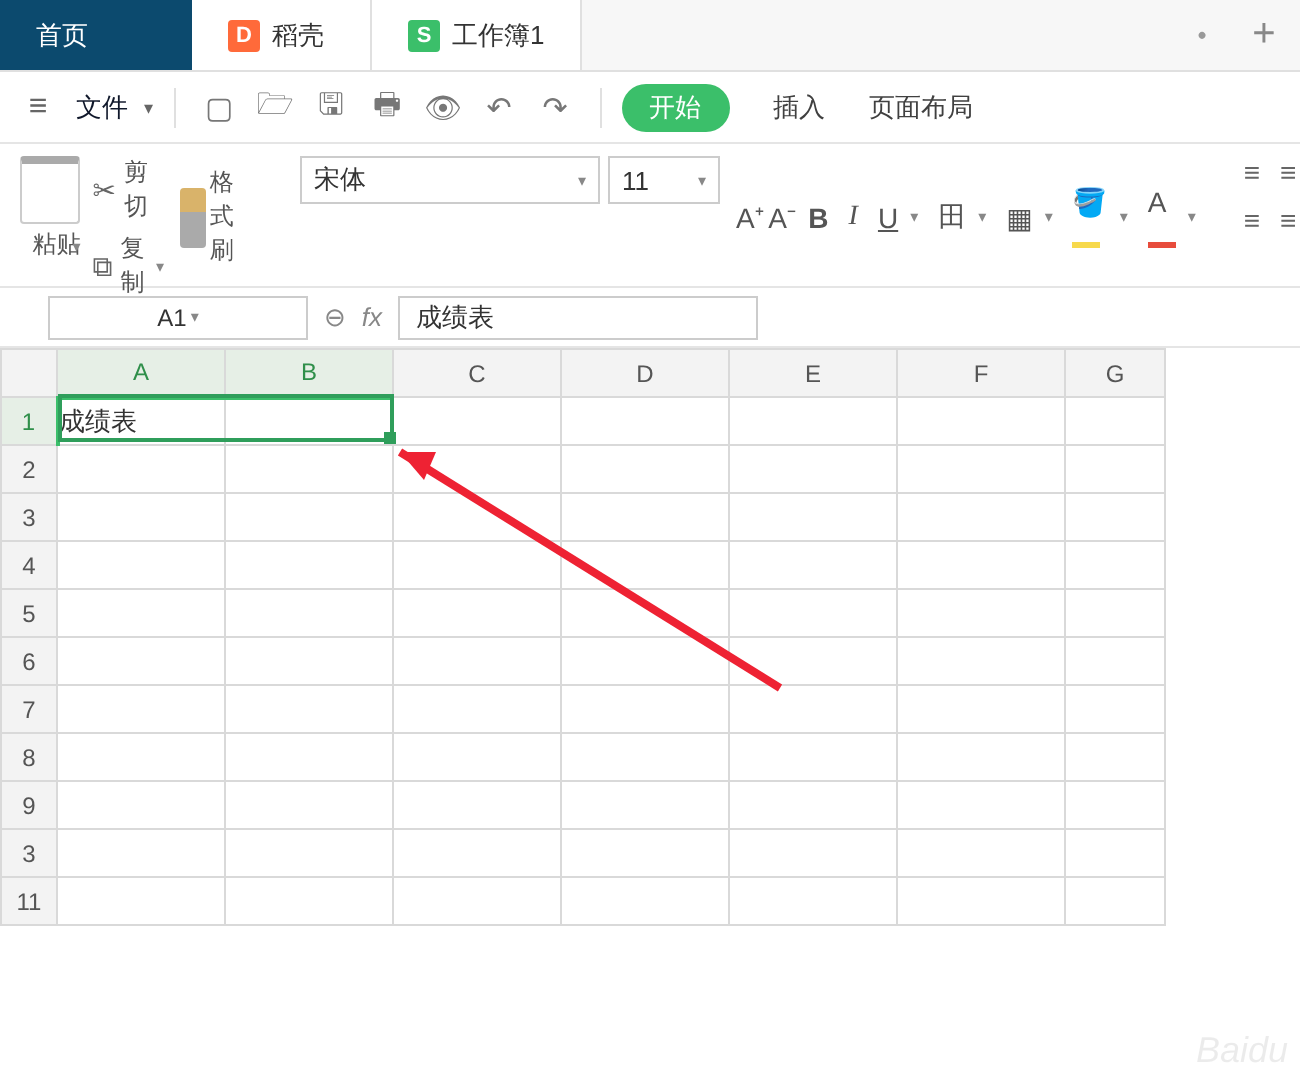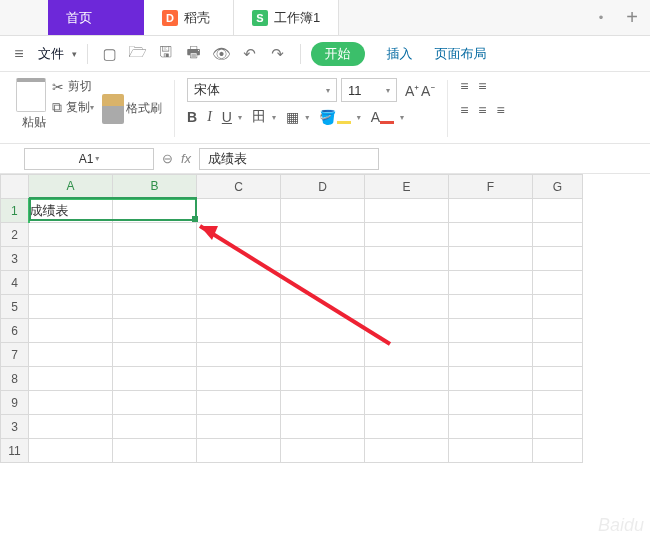--- a/index.html
+++ b/index.html
@@ -1,51 +1,51 @@
 <!DOCTYPE html>
 <html><head>
 <meta charset="utf-8">
 <style>
 * { box-sizing: border-box; margin: 0; padding: 0; font-family: "Microsoft YaHei", sans-serif; }
 body { width: 650px; height: 542px; overflow: hidden; background: #fff; font-size: 13px; color: #333; }
 
 
 .tabs { display: flex; height: 36px; background: #f7f7f7; border-bottom: 1px solid #e0e0e0; align-items: stretch; }
 .tab { display: flex; align-items: center; gap: 6px; padding: 0 18px; cursor: pointer; }
-.tab-home { background: #6d28d9; color: #fff; min-width: 96px; margin-left: 48px; }
+.tab-home { background: #0c4a6e; color: #fff; min-width: 96px; }
 .tab-doc, .tab-wb { background: #fff; border-right: 1px solid #e0e0e0; min-width: 90px; }
 .tab-ico { width: 16px; height: 16px; display: flex; align-items: center; justify-content: center; font-size: 11px; font-weight: bold; border-radius: 2px; color: #fff; }
 .ico-doc { background: #ff6a3a; }
 .ico-wb { background: #3bbf6a; }
 .tab-spacer { flex: 1; }
 .tab-dot { width: 26px; display:flex;align-items:center;justify-content:center;color:#999; }
 .tab-plus { width: 36px; display: flex; align-items: center; justify-content: center; font-size: 20px; color: #888; }
 
 
 .menubar { display: flex; align-items: center; height: 36px; padding: 0 8px; gap: 4px; border-bottom: 1px solid #e5e5e5; }
 .hamburger { width: 22px; text-align:center; font-size: 16px; color: #666; }
 .file-lbl { color: #0f172a; margin: 0 4px; }
 .caret { font-size: 9px; color: #666; }
 .vsep { width: 1px; height: 20px; background: #e0e0e0; margin: 0 6px; }
 .mb-ico { width: 24px; height: 24px; display:flex;align-items:center;justify-content:center; color:#777; font-size:15px; }
 .start-btn { background: #3bbf6a; color: #fff; padding: 3px 14px; border-radius: 12px; font-size: 13px; }
-.menu-link { margin-left: 18px; color: #0369a1; }
+.menu-link { margin-left: 18px; color: #404040; }
 
 
 .ribbon { display: flex; align-items: stretch; height: 72px; border-bottom: 1px solid #e5e5e5; padding: 6px 8px 4px 8px; gap: 8px; }
 .ribbon .vsep2 { width: 1px; background: #e8e8e8; margin: 2px 4px; }
 .paste-grp { display:flex; gap:6px; }
 .paste-main { width: 38px; display:flex;flex-direction:column;align-items:flex-end;gap:2px; font-size:12px; color:#555;}
 .clip-ico { width:30px;height:34px;border:1px solid #ccc;border-top:4px solid #aaa;border-radius:2px; }
 .cut-copy { display:flex;flex-direction:column; gap:4px; font-size:12px;color:#555; }
 .cut-copy div { display:flex;align-items:center;gap:4px;}
 .scissors, .copy-i { font-size:14px; color:#666;}
 .fmt-painter { display:flex;flex-direction:row;align-items:center; font-size:12px;color:#555;gap:2px;}
 .brush { width:22px;height:30px;background:linear-gradient(#d9b36a,#d9b36a 40%,#aaa 40%,#aaa); border-radius:2px;}
-.font-grp { display:flex;flex-direction:column; gap:6px; }
+.font-grp { display:flex;flex-direction:row; gap:6px; }
 .font-row1 { display:flex; gap:4px; }
 .font-name { width:150px; height:24px; border:1px solid #ccc; padding:2px 6px; font-size:13px; display:flex;align-items:center;justify-content:space-between;}
 .font-size { width:56px; height:24px; border:1px solid #ccc; padding:2px 6px; font-size:13px; display:flex;align-items:center;justify-content:space-between;}
 .aa { display:flex;align-items:center;font-size:14px; color:#555; margin-left:4px; gap:2px;}
 .font-row2 { display:flex; gap:10px; align-items:center; font-size:14px; color:#555;}
 .font-row2 .b { font-weight:bold; } .font-row2 .i { font-style:italic; font-family:serif;} .font-row2 .u{ text-decoration:underline;}
 .mini-caret{font-size:8px;color:#888;margin-left:-4px;}
 .swatch{display:inline-block;width:14px;height:3px;vertical-align:-2px;}
 .swatch.y{background:#f7d94c;} .swatch.r{background:#e74c3c;}
 .align-grp{display:flex;flex-direction:column;gap:8px;align-items:flex-start;}

